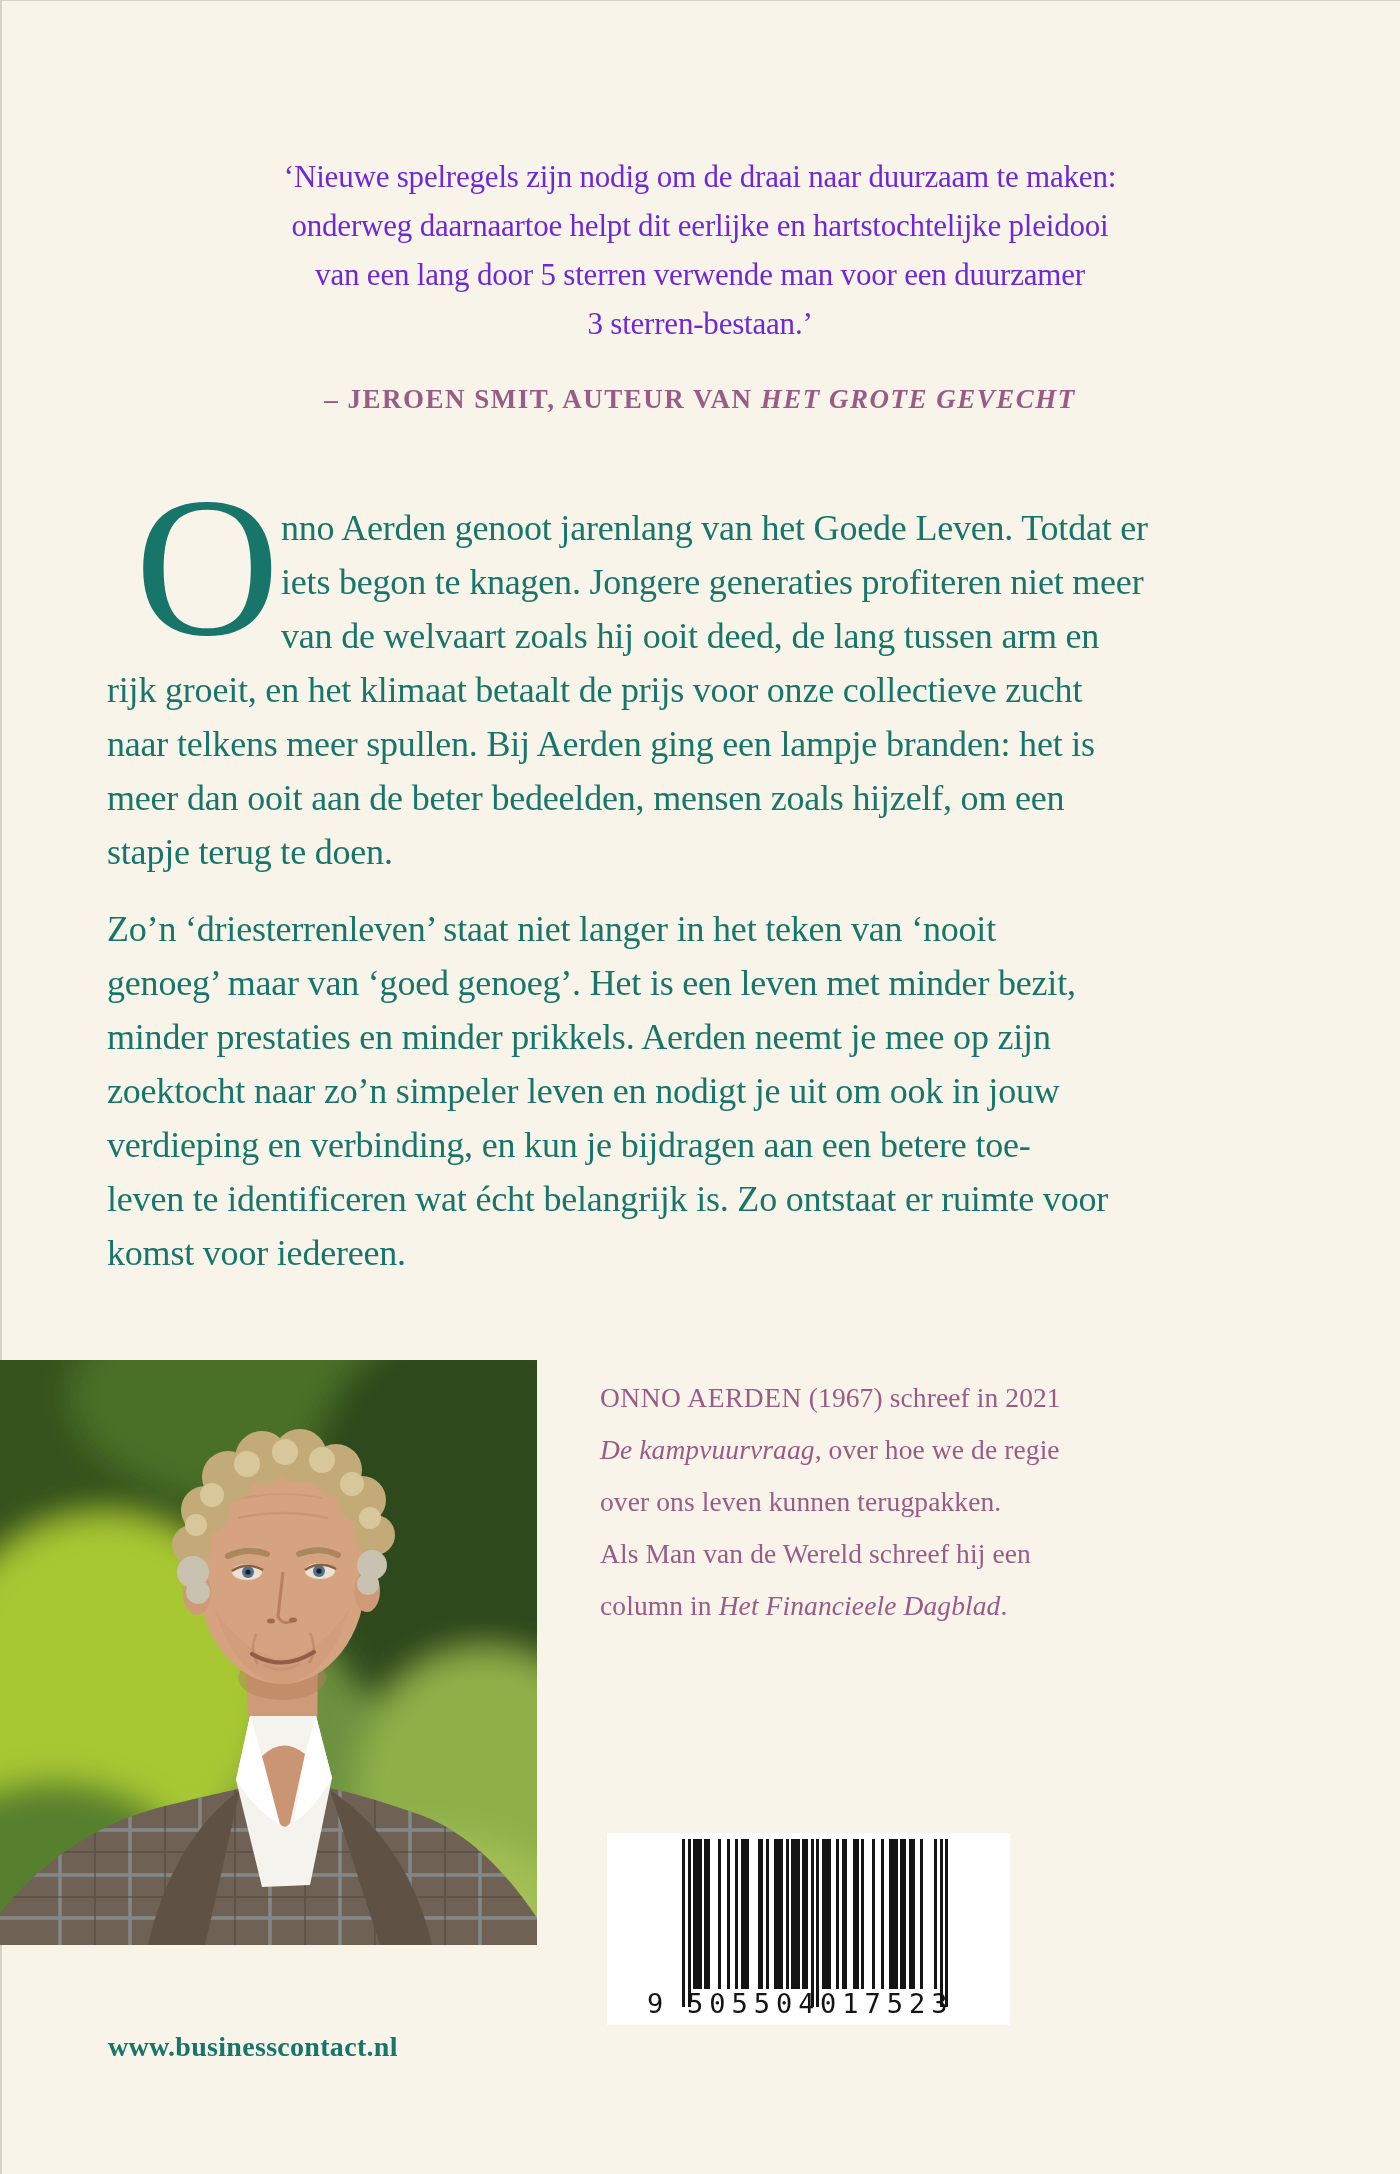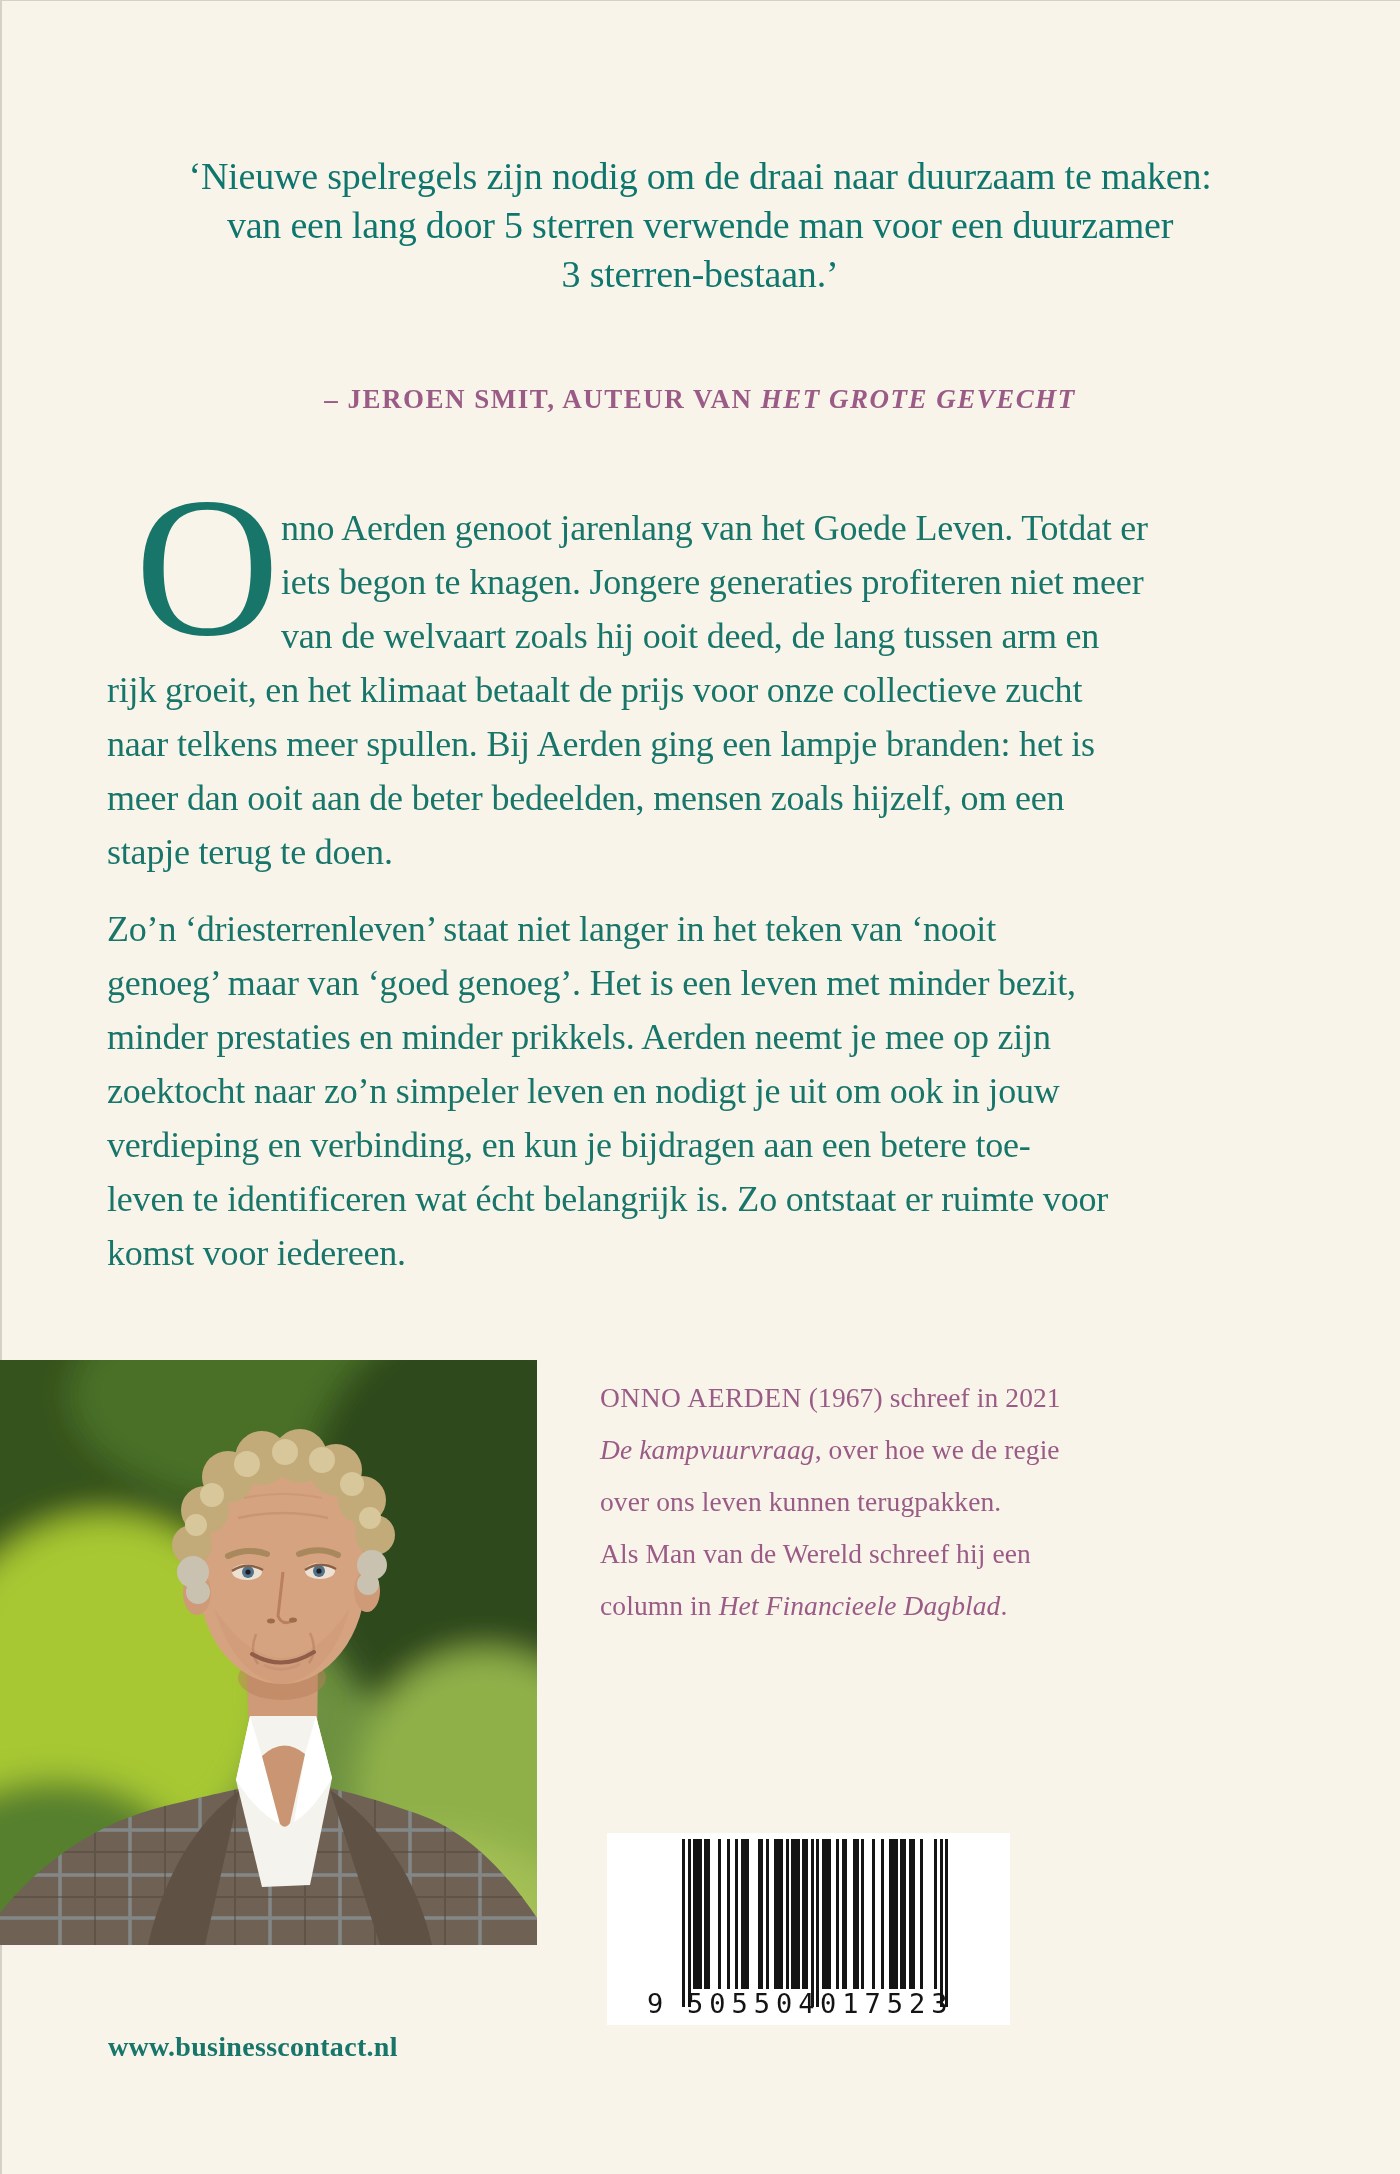--- a/index.html
+++ b/index.html
@@ -8,22 +8,22 @@
     width:1400px;height:2174px;
     background:#f8f4ea;
     overflow:hidden;
     font-family:"Liberation Serif","DejaVu Serif",serif;
     box-shadow:inset 2px 1px 0 #d4d1c6;
   }
   
   .quote-block{
     position:absolute;top:152px;left:0;width:100%;
     text-align:center;
-    color:#0f766e;
-    font-size:38px;line-height:49px;
+    color:#6d28d9;
+    font-size:31px;line-height:49px;
     letter-spacing:-0.2px;
   }
   
   .attribution{
     position:absolute;top:384px;left:0;width:100%;
     text-align:center;
     color:#9a5b86;
     font-weight:bold;
     font-size:27px;line-height:30px;
     letter-spacing:1.5px;
@@ -92,20 +92,21 @@
     text-decoration:none;
   }
 </style>
 </head>
 <body>
 
 <div class="page">
 
   <header class="quote-block">
     <div class="quote-line">‘Nieuwe spelregels zijn nodig om de draai naar duurzaam te maken:</div>
+    <div class="quote-line">onderweg daarnaartoe helpt dit eerlijke en hartstochtelijke pleidooi</div>
     <div class="quote-line">van een lang door 5 sterren verwende man voor een duurzamer</div>
     <div class="quote-line">3 sterren-bestaan.’</div>
   </header>
 
   <div class="attribution">
     <span>– JEROEN SMIT, AUTEUR VAN </span><em>HET GROTE GEVECHT</em>
   </div>
 
   <section class="para para1">
     <div class="dropcap-float">

